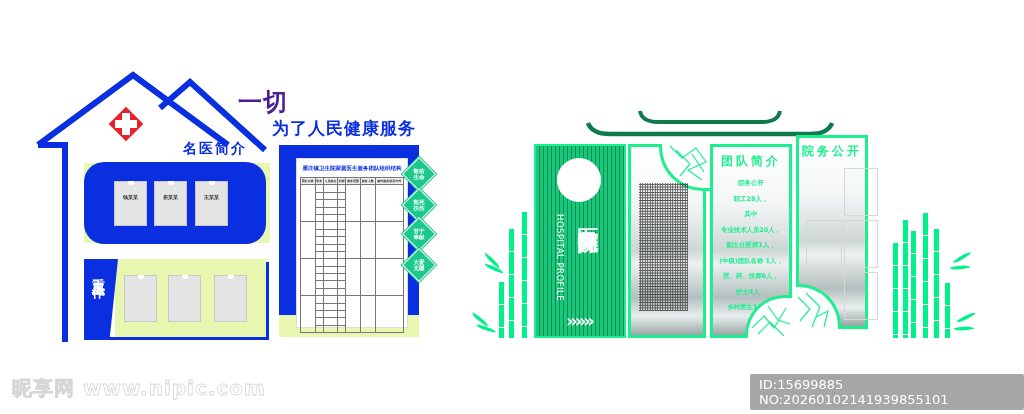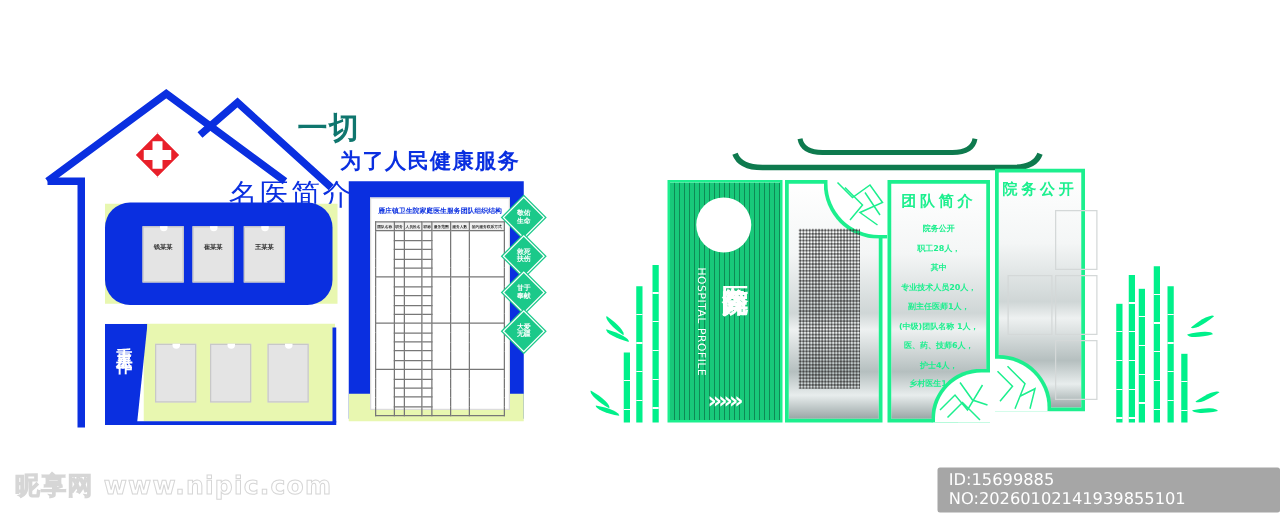--- a/index.html
+++ b/index.html
@@ -1,23 +1,23 @@
 <!DOCTYPE html>
 <html><head>
 <meta charset="utf-8">
 <style>
   html,body{margin:0;padding:0;}
   body{width:1024px;height:414px;background:#ffffff;position:relative;overflow:hidden;font-family:"DejaVu Sans",sans-serif;}
   .abs{position:absolute;}
   
   .blue{background:#0a2fe0;}
   .cream{background:#e8f7b0;}
-  .title-big{color:#0f766e;font-weight:bold;font-size:24px;letter-spacing:1px;}
+  .title-big{color:#4c1d95;font-weight:bold;font-size:24px;letter-spacing:1px;}
   .slogan{color:#0a2fe0;font-weight:bold;font-size:17px;letter-spacing:1px;text-align:right;}
-  .section-title{color:#0a2fe0;font-weight:normal;font-size:23px;letter-spacing:2px;}
+  .section-title{color:#0a2fe0;font-weight:bold;font-size:14px;letter-spacing:2px;}
   .card{background:#e4e4e4;border:1px solid #c8c8c8;box-sizing:border-box;}
   .card .notch{position:absolute;left:50%;top:-1px;width:6px;height:4px;margin-left:-3px;background:#ffffff;border-radius:0 0 4px 4px;}
   .card-label{position:absolute;top:12px;left:0;right:0;text-align:center;font-size:5px;font-weight:bold;color:#333;}
   .vert-text{writing-mode:vertical-rl;color:#ffffff;font-weight:bold;font-size:13px;letter-spacing:3px;}
   .doc{background:#ffffff;border:1px solid #dcdcdc;}
   .doc-title{color:#0a2fe0;font-size:5.5px;font-weight:bold;text-align:center;}
   table.org{border-collapse:collapse;width:100%;}
   table.org td,table.org th{border:0.6px solid #777;height:6.4px;padding:0;font-size:3px;color:#333;}
   table.org th{background:#f0f0f0;}
   .diamond{width:22px;height:22px;transform:rotate(45deg);background:#1bc98a;border:1.5px solid #ffffff;box-shadow:0 0 0 1px #1bc98a;display:flex;align-items:center;justify-content:center;}

